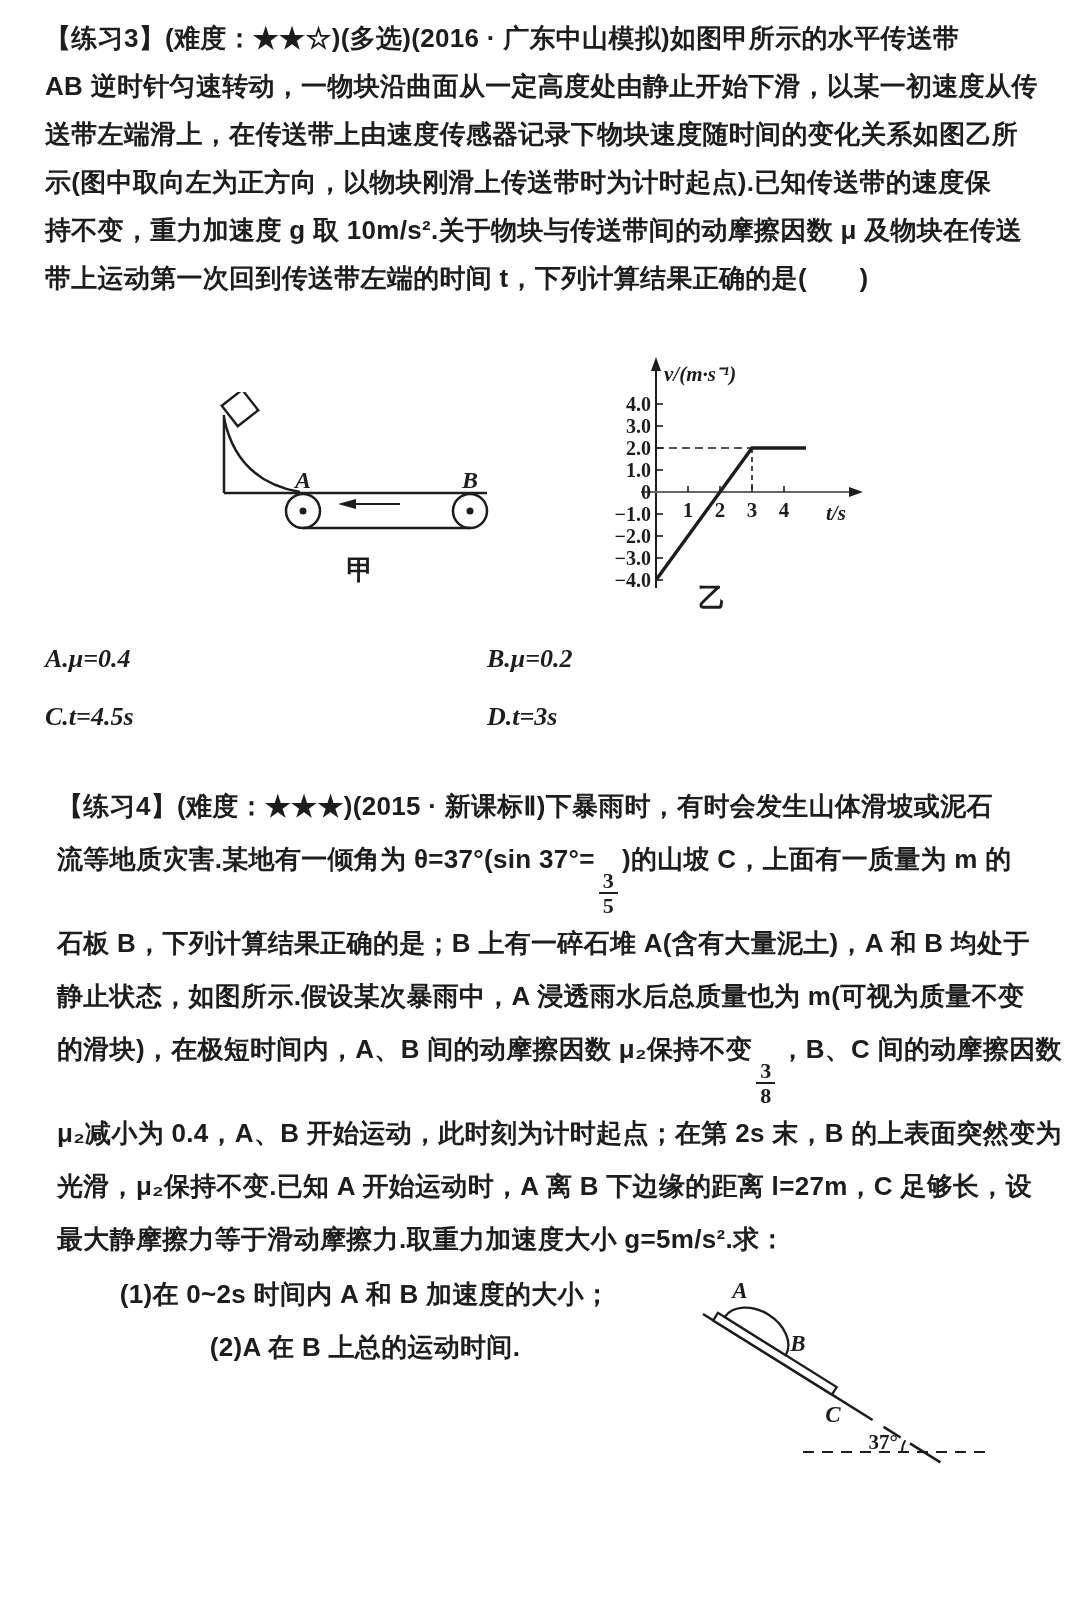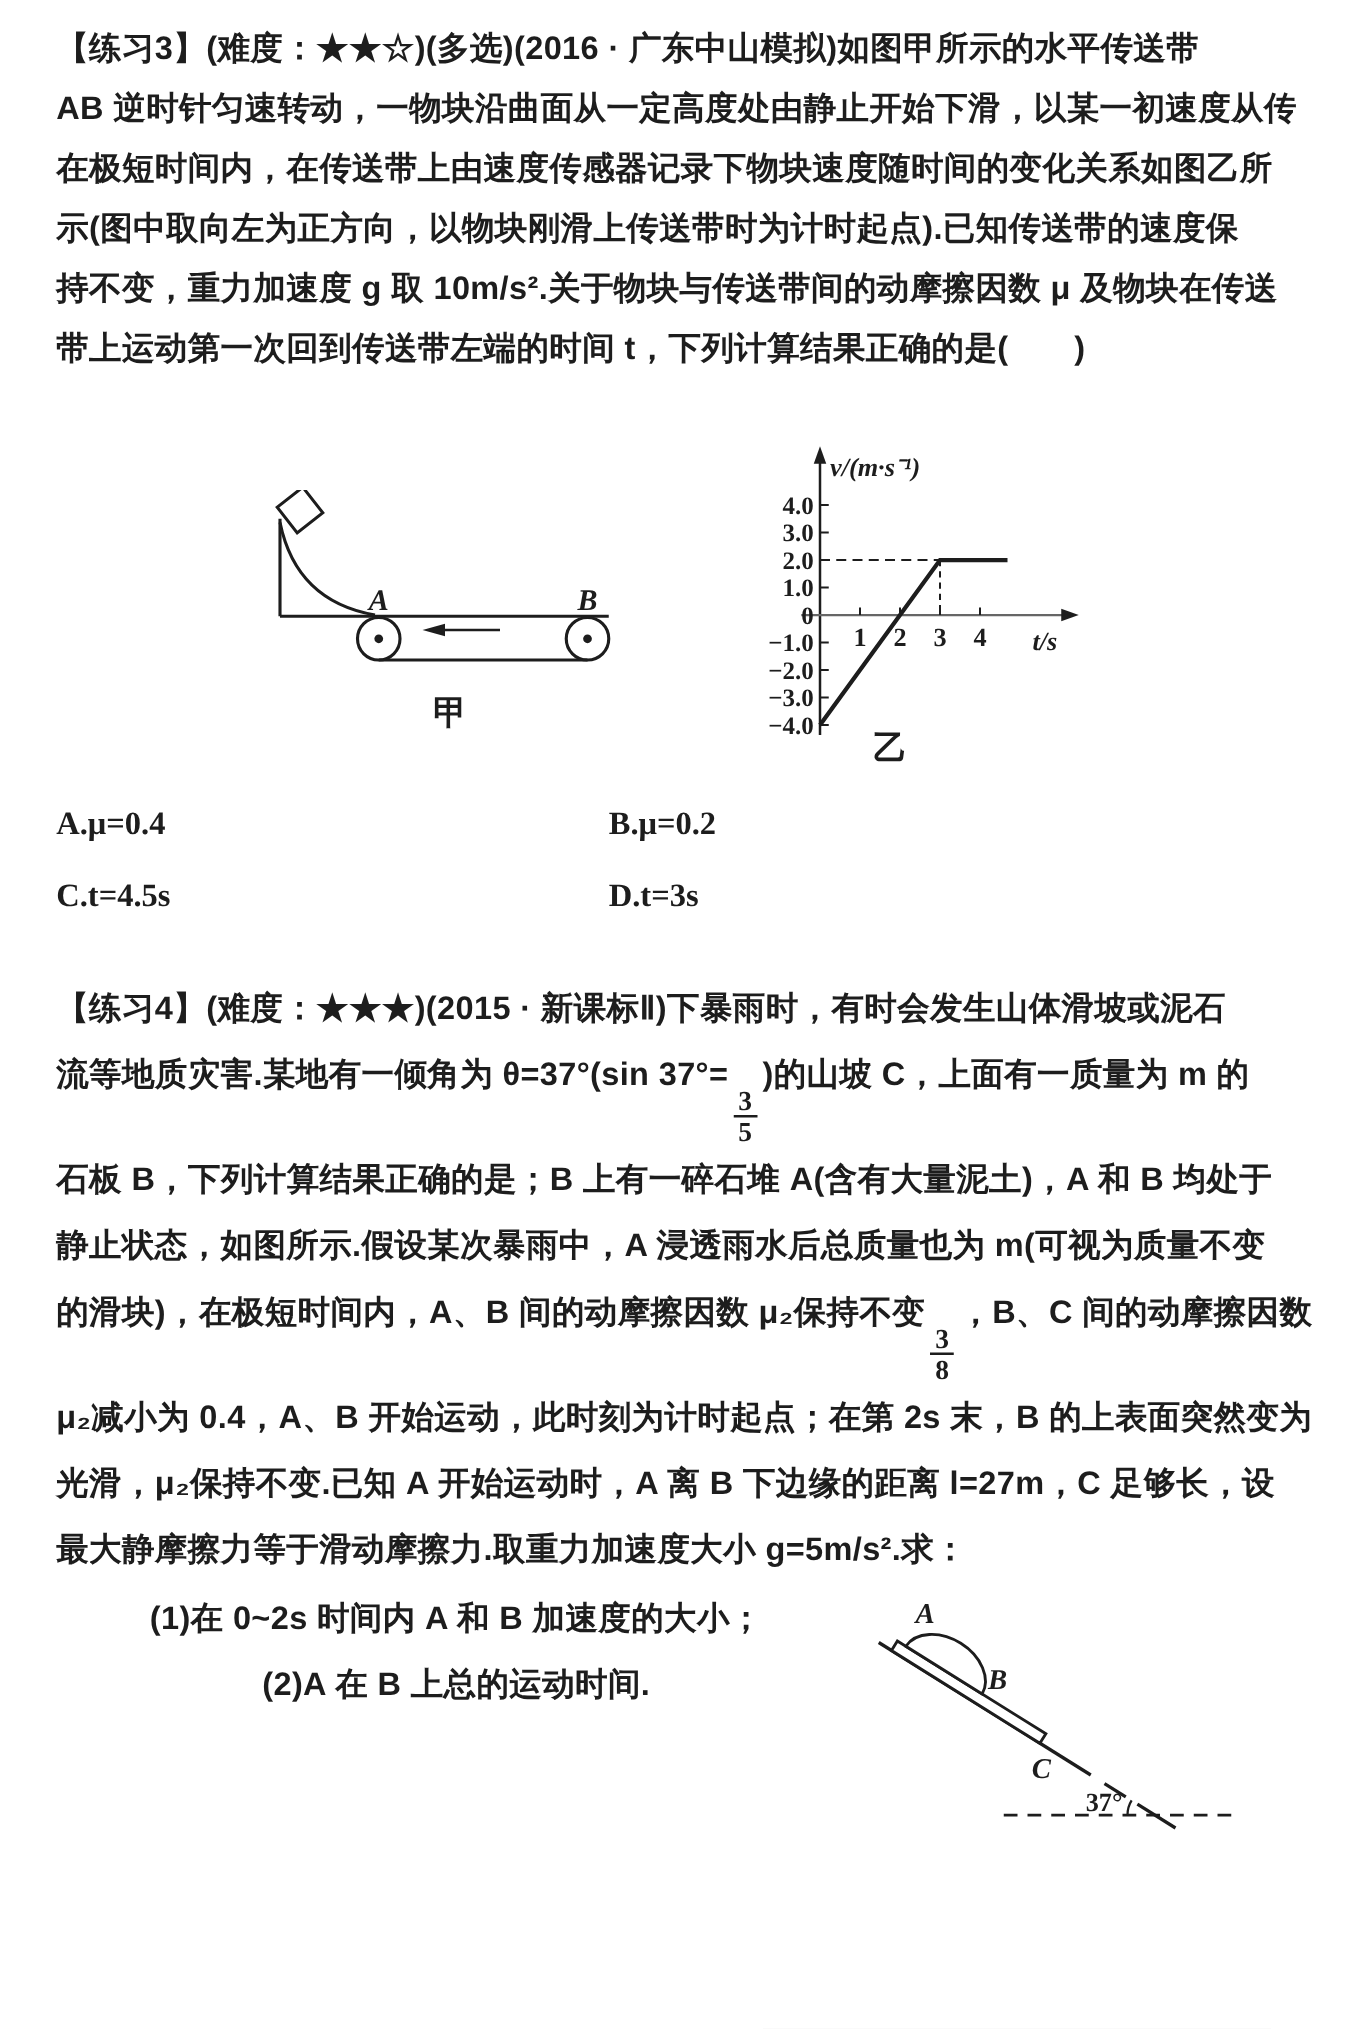--- a/index.html
+++ b/index.html
@@ -2,56 +2,56 @@
 <html><head>
 <meta charset="utf-8">
 <style>
   html,body{margin:0;padding:0;background:#f2f2f2;}
   .page{
     width:1080px;height:1623px;background:#ffffff;box-sizing:border-box;
     padding:14px 45px 0 45px;color:#1d1d1d;overflow:hidden;
     font-family:"Liberation Sans",sans-serif;font-weight:600;
   }
   .tline{font-size:26px;line-height:48px;white-space:nowrap;letter-spacing:.3px;}
-  .para4 .tline{line-height:53px;}
+  .para4 .tline{line-height:53px;margin-left:12px;}
   .frac{
     display:inline-flex;flex-direction:column;align-items:center;
     vertical-align:-20px;line-height:1.05;font-size:22px;
     font-family:"Liberation Serif",serif;font-weight:700;margin:0 4px;
   }
   .frac .num{padding:0 4px;}
   .frac .den{border-top:2.2px solid #1d1d1d;padding:0 4px;}
   .figures{display:flex;align-items:flex-start;margin:36px 0 0 165px;gap:55px;}
   .fig{display:flex;flex-direction:column;align-items:center;}
   .fig-belt{margin-top:54px;}
   .cap{font-size:27px;margin-top:8px;}
   .cap-yi{margin-top:-14px;transform:translateX(-48px);}
   .options{
     display:grid;grid-template-columns:442px auto;row-gap:28px;margin-top:12px;
-    font-family:"Liberation Serif",serif;font-size:26px;font-weight:700;
+    font-family:"Liberation Serif",serif;font-size:26px;font-weight:700;font-style:italic;
   }
   .p4{margin-top:48px;}
   .bottom{display:flex;margin-top:2px;}
   .questions{flex:1;text-align:center;}
   .questions .tline{line-height:53px;}
   .inclinefig{width:345px;margin:6px 5px 0 0;}
   svg{display:block;}
   svg text{font-family:"Liberation Serif",serif;}
   .vlabel{font-style:italic;}
 </style>
 </head>
 <body>
 
 <div class="page">
 
   <section>
     <div>
       <div class="tline">【练习3】(难度：★★☆)(多选)(2016 · 广东中山模拟)如图甲所示的水平传送带</div>
       <div class="tline">AB 逆时针匀速转动，一物块沿曲面从一定高度处由静止开始下滑，以某一初速度从传</div>
-      <div class="tline">在极短时间内，在传送带上由速度传感器记录下物块速度随时间的变化关系如图乙所</div>
+      <div class="tline">送带左端滑上，在传送带上由速度传感器记录下物块速度随时间的变化关系如图乙所</div>
       <div class="tline">示(图中取向左为正方向，以物块刚滑上传送带时为计时起点).已知传送带的速度保</div>
       <div class="tline">持不变，重力加速度 g 取 10m/s².关于物块与传送带间的动摩擦因数 μ 及物块在传送</div>
       <div class="tline">带上运动第一次回到传送带左端的时间 t，下列计算结果正确的是(　　)</div>
     </div>
 
     <div class="figures">
 
       <figure class="fig fig-belt" style="margin:54px 0 0 0;">
         <svg width="300" height="152" viewBox="0 0 300 152">
           <path d="M14,23 V101" fill="none" stroke="#1d1d1d" stroke-width="2.5"></path>

